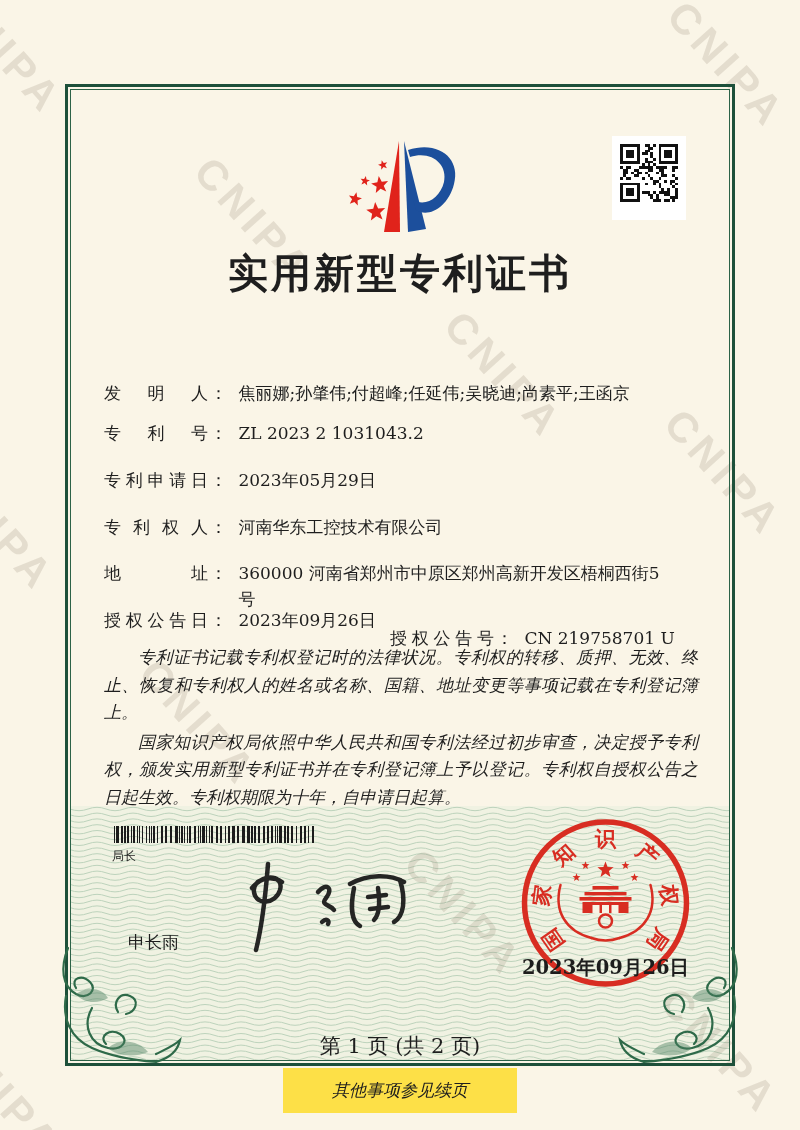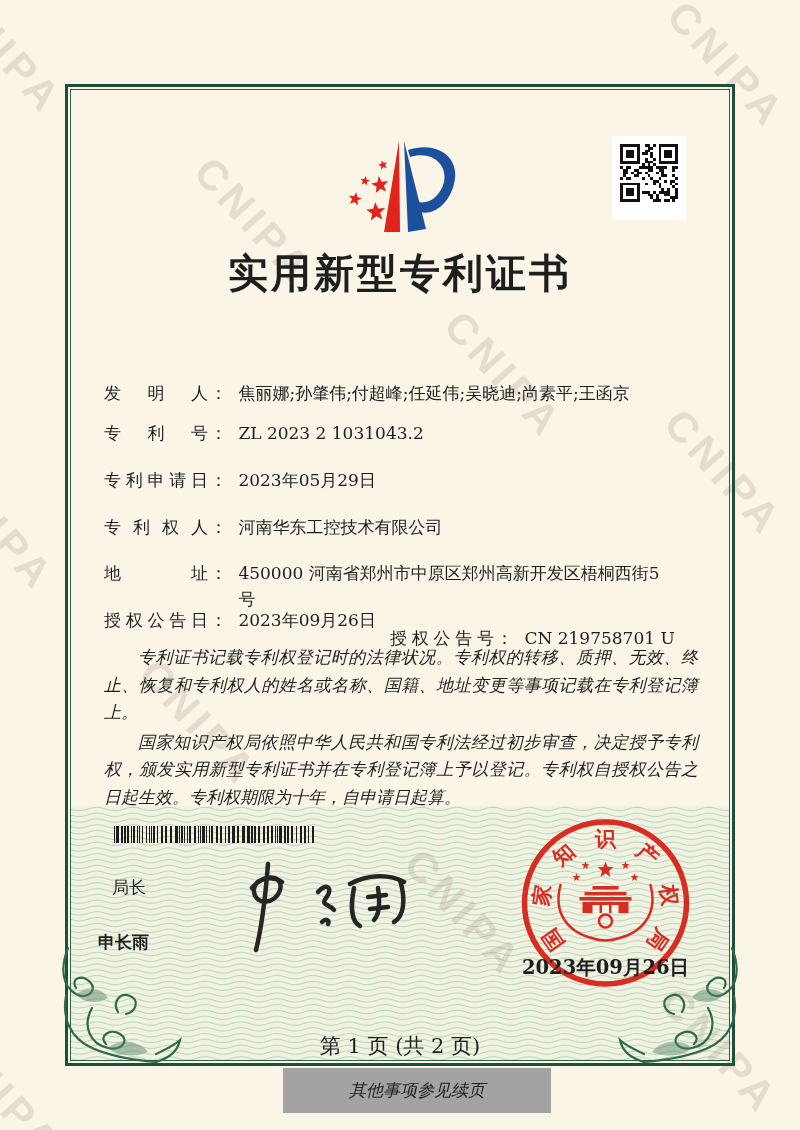--- a/index.html
+++ b/index.html
@@ -37,30 +37,30 @@
   .grant2{left:390px;margin-top:18px;}
   .grant2 .flabel{width:104px;}
 
   .paragraphs{position:absolute;left:104px;top:644px;width:594px;z-index:5;
               font-size:17px;line-height:27.5px;font-style:italic;text-align:justify;}
   .paragraphs p{margin:0;text-indent:2em;}
   .paragraphs p + p{margin-top:2px;}
 
   .barcode{position:absolute;left:114px;top:826px;width:205px;height:17px;z-index:5;}
 
-  .sig-title{position:absolute;left:112px;top:876px;font-size:17px;z-index:5;
+  .sig-title{position:absolute;left:112px;top:848px;font-size:12px;z-index:5;
              font-family:"Liberation Sans",sans-serif;font-weight:500;}
-  .sig-name{position:absolute;left:98px;top:931px;font-size:17px;z-index:5;
-            font-family:"Liberation Sans",sans-serif;font-weight:700;}
+  .sig-name{position:absolute;left:128px;top:931px;font-size:17px;z-index:5;
+            font-family:"Liberation Sans",sans-serif;font-weight:400;}
   .sig-script{position:absolute;left:222px;top:858px;width:205px;height:105px;z-index:5;}
 
   .seal{position:absolute;left:517px;top:813px;width:177px;height:185px;z-index:6;opacity:.96;}
 
   .page-num{position:absolute;left:65px;top:1032px;width:670px;text-align:center;font-size:21px;z-index:5;}
-  .note-box{position:absolute;left:283px;top:1068px;width:268px;height:45px;background:#a3a3a3;z-index:5;
+  .note-box{position:absolute;left:283px;top:1068px;width:234px;height:45px;background:#fde047;z-index:5;
             text-align:center;line-height:45px;font-size:17px;font-style:italic;}
 </style>
 </head>
 <body>
 
 <div class="page">
 
   <div class="wm" style="left:-30px;top:-22px">CNIPA</div>
   <div class="wm" style="left:693px;top:-8px">CNIPA</div>
   <div class="wm" style="left:220px;top:148px">CNIPA</div>
@@ -586,21 +586,21 @@
     <span class="fvalue">2023年05月29日</span>
   </div>
 
   <div class="field-row" style="top:514px">
     <span class="flabel">专利权人</span><span class="fcolon">：</span>
     <span class="fvalue">河南华东工控技术有限公司</span>
   </div>
 
   <div class="field-row addr" style="top:560px">
     <span class="flabel">地址</span><span class="fcolon">：</span>
-    <span class="fvalue">450000 河南省郑州市中原区郑州高新开发区梧桐西街5号</span>
+    <span class="fvalue">360000 河南省郑州市中原区郑州高新开发区梧桐西街5号</span>
   </div>
 
   <div class="field-row" style="top:607px">
     <span class="flabel">授权公告日</span><span class="fcolon">：</span>
     <span class="fvalue">2023年09月26日</span>
   </div>
 
   <div class="field-row grant2" style="top:607px">
     <span class="flabel">授权公告号</span><span class="fcolon">：</span>
     <span class="fvalue">CN 219758701 U</span>

